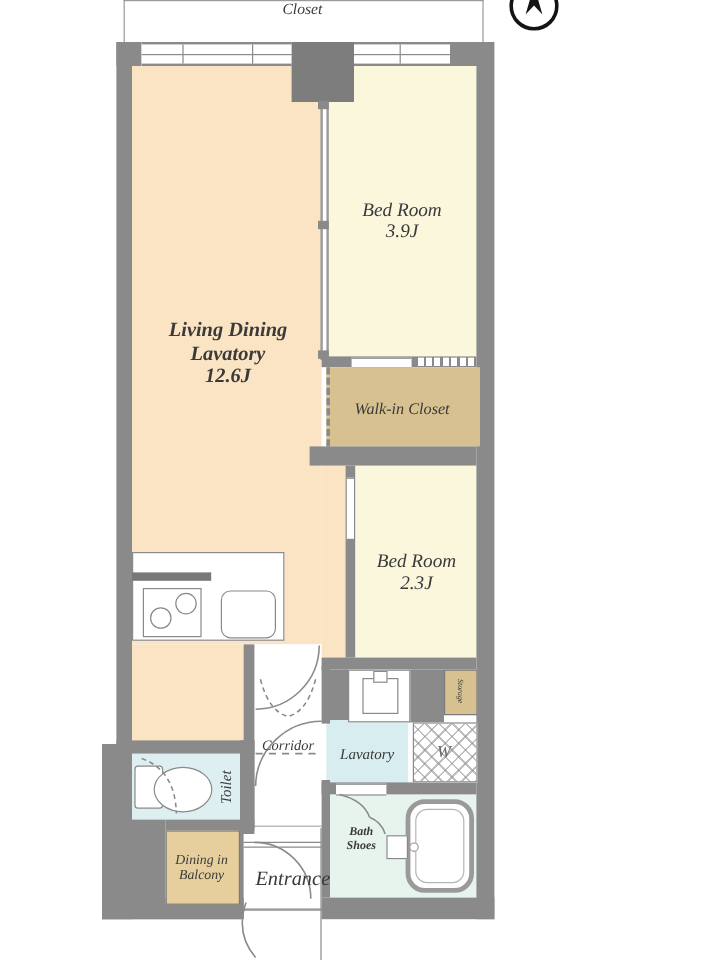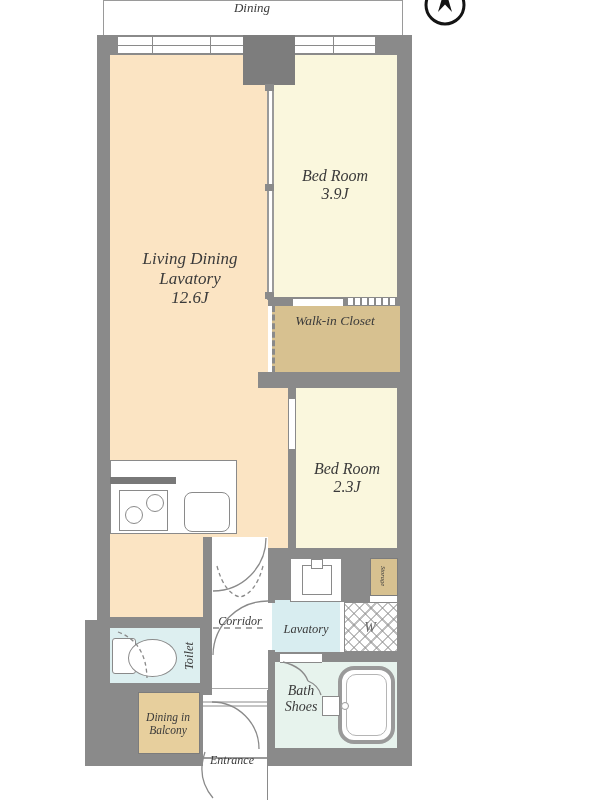--- a/index.html
+++ b/index.html
@@ -28,21 +28,21 @@
      text-shadow:0 0 2px rgba(190,190,190,0.35);pointer-events:none;z-index:50;}
 </style>
 </head>
 <body>
 
 <div id="canvas">
 
   <div class="thinline" style="left:103px;top:0;width:300px;height:1px;"></div>
   <div class="thinline" style="left:103px;top:0;width:1px;height:36px;"></div>
   <div class="thinline" style="left:402px;top:0;width:1px;height:36px;"></div>
-  <div class="lbl" style="left:252px;top:8px;font-size:13px;">Dining</div>
+  <div class="lbl" style="left:252px;top:8px;font-size:13px;">Closet</div>
 
   <svg class="abs" width="48" height="48" viewBox="0 0 48 48" style="left:421px;top:-19px;">
     <circle cx="24" cy="24" r="19" fill="#ffffff" stroke="#141414" stroke-width="3"></circle>
     <path d="M24 7 L31 31 L24 23.5 L17 31 Z" fill="#141414"></path>
   </svg>
 
   <div class="floor" style="left:110px;top:55px;width:158px;height:482px;background:#fbe4c3;"></div>
   <div class="floor" style="left:110px;top:537px;width:93px;height:82px;background:#fbe4c3;"></div>
   <div class="floor" style="left:268px;top:388px;width:22px;height:167px;background:#fbe4c3;"></div>
   <div class="floor" style="left:273px;top:55px;width:124px;height:243px;background:#faf7dd;"></div>
@@ -139,43 +139,43 @@
       <path d="M 212 702 A 47 47 0 0 1 259 749"></path>
       <path d="M 205 752 Q 196 778 213 798"></path>
       <path d="M 283 662 Q 303 667 308 681"></path>
       <path d="M 308 681 Q 318 685 321 695"></path>
       <path d="M 118 632 Q 146 642 147 678" stroke-dasharray="4 3"></path>
       <path d="M 203 702 H 268 M 203 706 H 268" stroke-width="1"></path>
       <line x1="267.5" y1="690" x2="267.5" y2="800" stroke-width="1"></line>
     </g>
   </svg>
 
-  <div class="lbl" style="left:190px;top:278px;font-size:17px;">
+  <div class="lbl" style="left:190px;top:294px;font-size:17px;font-weight:bold;">
     <div>Living Dining</div>
     <div>Lavatory</div>
     <div>12.6J</div>
   </div>
   <div class="lbl" style="left:335px;top:185px;font-size:16px;">
     <div>Bed Room</div>
     <div>3.9J</div>
   </div>
-  <div class="lbl" style="left:335px;top:321px;font-size:13.5px;">Walk-in Closet</div>
+  <div class="lbl" style="left:335px;top:341px;font-size:13.5px;">Walk-in Closet</div>
   <div class="lbl" style="left:347px;top:478px;font-size:16px;">
     <div>Bed Room</div>
     <div>2.3J</div>
   </div>
   <div class="lbl" style="left:306px;top:629px;font-size:12.5px;text-align:right;">Lavatory</div>
   <div class="lbl" style="left:370px;top:628px;font-size:14px;color:#6a6a6a;">W</div>
   <div class="lbl" style="left:189px;top:656px;font-size:12.5px;transform:translate(-50%,-50%) rotate(-90deg);">Toilet</div>
   <div class="lbl" style="left:240px;top:622px;font-size:12px;">Corridor</div>
   <div class="lbl" style="left:168px;top:724px;font-size:11.5px;">
     <div>Dining in</div>
     <div>Balcony</div>
   </div>
-  <div class="lbl" style="left:232px;top:732px;font-size:12px;margin-top:29px;">Entrance</div>
-  <div class="lbl" style="left:301px;top:699px;font-size:14px;">
+  <div class="lbl" style="left:244px;top:732px;font-size:17px;">Entrance</div>
+  <div class="lbl" style="left:301px;top:699px;font-size:10px;font-weight:bold;">
     <div>Bath</div>
     <div>Shoes</div>
   </div>
   <div class="lbl" style="left:383px;top:576px;font-size:6.5px;transform:translate(-50%,-50%) rotate(90deg);">Storage</div>
 
 
 </div>
 
 </body></html>

